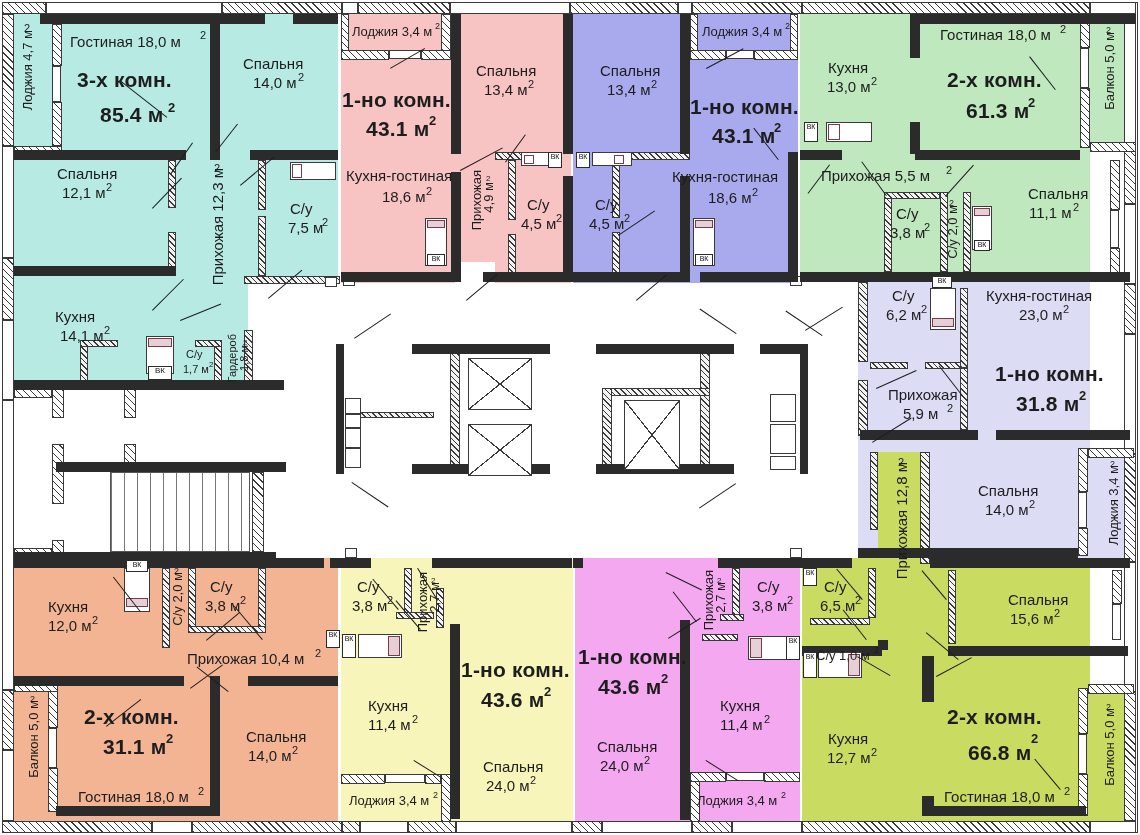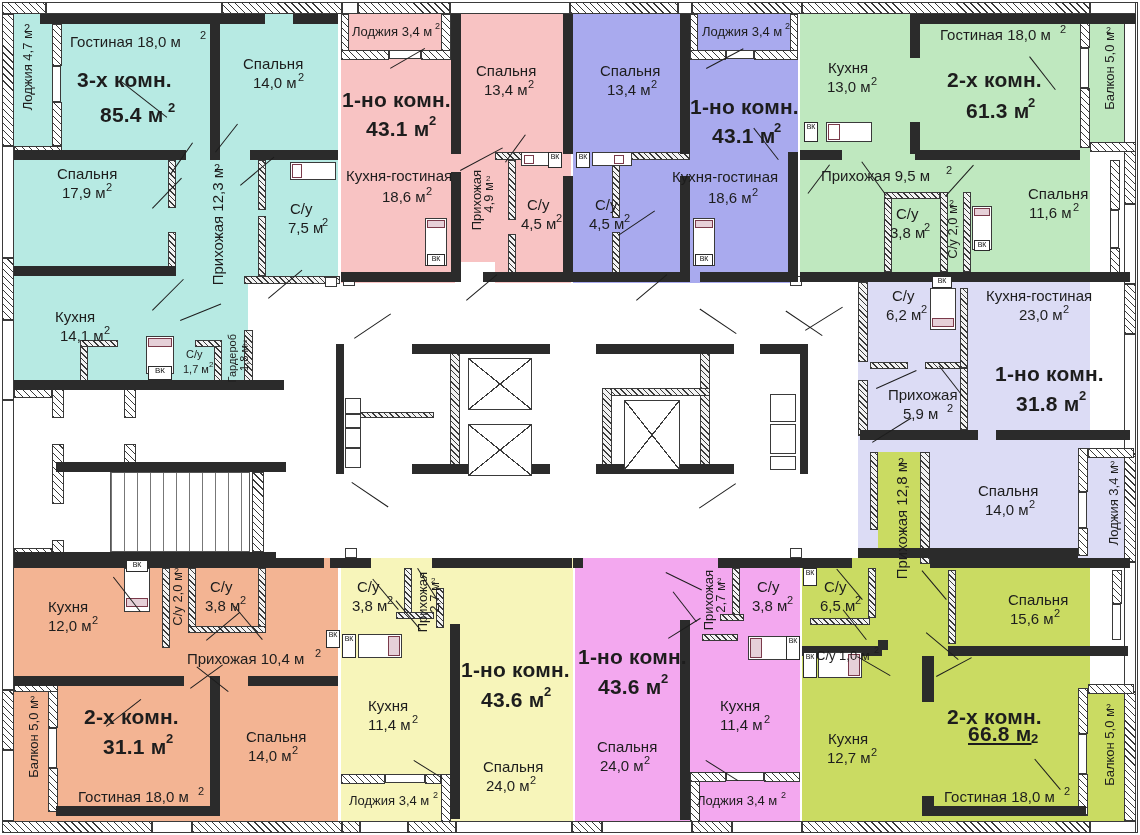--- a/index.html
+++ b/index.html
@@ -471,21 +471,21 @@
   <span class="lbl tiny" style="left:24px;top:22px;">2</span>
   <span class="lbl room" style="left:70px;top:33px;">Гостиная 18,0 м</span>
   <span class="lbl tiny" style="left:200px;top:29px;">2</span>
   <span class="lbl title" style="left:77px;top:68px;">3-х комн.</span>
   <span class="lbl title" style="left:100px;top:103px;">85.4 м</span>
   <span class="lbl tiny" style="left:168px;top:100px;font-size:13px;font-weight:bold;">2</span>
   <span class="lbl room" style="left:243px;top:55px;">Спальня</span>
   <span class="lbl room" style="left:253px;top:74px;">14,0 м</span>
   <span class="lbl tiny" style="left:298px;top:71px;">2</span>
   <span class="lbl room" style="left:57px;top:165px;">Спальня</span>
-  <span class="lbl room" style="left:62px;top:184px;">17,9 м</span>
+  <span class="lbl room" style="left:62px;top:184px;">12,1 м</span>
   <span class="lbl tiny" style="left:106px;top:181px;">2</span>
   <span class="lbl room vert" style="left:209px;top:168px;width:18px;">Прихожая 12,3 м</span>
   <span class="lbl tiny" style="left:214px;top:162px;">2</span>
   <span class="lbl room" style="left:290px;top:200px;">С/у</span>
   <span class="lbl room" style="left:288px;top:219px;">7,5 м</span>
   <span class="lbl tiny" style="left:322px;top:216px;">2</span>
   <span class="lbl room" style="left:55px;top:308px;">Кухня</span>
   <span class="lbl room" style="left:60px;top:327px;">14,1 м</span>
   <span class="lbl tiny" style="left:104px;top:324px;">2</span>
   <span class="lbl tiny" style="left:186px;top:348px;">С/у</span>
@@ -531,29 +531,29 @@
   <span class="lbl room" style="left:828px;top:59px;">Кухня</span>
   <span class="lbl room" style="left:827px;top:78px;">13,0 м</span>
   <span class="lbl tiny" style="left:871px;top:75px;">2</span>
   <span class="lbl room" style="left:940px;top:26px;">Гостиная 18,0 м</span>
   <span class="lbl tiny" style="left:1060px;top:23px;">2</span>
   <span class="lbl title" style="left:947px;top:68px;">2-х комн.</span>
   <span class="lbl title" style="left:966px;top:99px;">61.3 м</span>
   <span class="lbl tiny" style="left:1028px;top:95px;font-size:13px;font-weight:bold;">2</span>
   <span class="lbl small vert" style="left:1102px;top:32px;width:16px;">Балкон 5,0 м</span>
   <span class="lbl tiny" style="left:1106px;top:25px;font-size:9px;">2</span>
-  <span class="lbl room" style="left:821px;top:167px;">Прихожая 9,5 м</span>
+  <span class="lbl room" style="left:821px;top:167px;">Прихожая 5,5 м</span>
   <span class="lbl tiny" style="left:946px;top:164px;">2</span>
   <span class="lbl room" style="left:896px;top:205px;">С/у</span>
   <span class="lbl room" style="left:890px;top:224px;">3,8 м</span>
   <span class="lbl tiny" style="left:924px;top:221px;">2</span>
   <span class="lbl small vert" style="left:945px;top:205px;width:16px;">С/у 2,0 м</span>
   <span class="lbl tiny" style="left:949px;top:198px;font-size:9px;">2</span>
   <span class="lbl room" style="left:1028px;top:185px;">Спальня</span>
-  <span class="lbl room" style="left:1029px;top:204px;">11,6 м</span>
+  <span class="lbl room" style="left:1029px;top:204px;">11,1 м</span>
   <span class="lbl tiny" style="left:1073px;top:201px;">2</span>
 
   <span class="lbl room" style="left:892px;top:287px;">С/у</span>
   <span class="lbl room" style="left:886px;top:306px;">6,2 м</span>
   <span class="lbl tiny" style="left:921px;top:303px;">2</span>
   <span class="lbl room" style="left:986px;top:287px;">Кухня-гостиная</span>
   <span class="lbl room" style="left:1019px;top:306px;">23,0 м</span>
   <span class="lbl tiny" style="left:1063px;top:303px;">2</span>
   <span class="lbl title" style="left:995px;top:362px;">1-но комн.</span>
   <span class="lbl title" style="left:1016px;top:392px;">31.8 м</span>
@@ -631,20 +631,20 @@
   <span class="lbl tiny" style="left:874px;top:645px;font-size:9px;">2</span>
   <span class="lbl room vert" style="left:893px;top:462px;width:18px;">Прихожая 12,8 м</span>
   <span class="lbl tiny" style="left:898px;top:456px;">2</span>
   <span class="lbl room" style="left:828px;top:730px;">Кухня</span>
   <span class="lbl room" style="left:827px;top:749px;">12,7 м</span>
   <span class="lbl tiny" style="left:871px;top:746px;">2</span>
   <span class="lbl room" style="left:1008px;top:591px;">Спальня</span>
   <span class="lbl room" style="left:1010px;top:610px;">15,6 м</span>
   <span class="lbl tiny" style="left:1054px;top:607px;">2</span>
   <span class="lbl title" style="left:947px;top:705px;">2-х комн.</span>
-  <span class="lbl title" style="left:968px;top:722px;text-decoration:underline;">66.8 м</span>
+  <span class="lbl title" style="left:968px;top:741px;">66.8 м</span>
   <span class="lbl tiny" style="left:1031px;top:731px;font-size:13px;font-weight:bold;">2</span>
   <span class="lbl room" style="left:944px;top:788px;">Гостиная 18,0 м</span>
   <span class="lbl tiny" style="left:1064px;top:785px;">2</span>
   <span class="lbl small vert" style="left:1102px;top:708px;width:16px;">Балкон 5,0 м</span>
   <span class="lbl tiny" style="left:1106px;top:702px;font-size:9px;">2</span>
 
 </div>
 
 </body></html>

